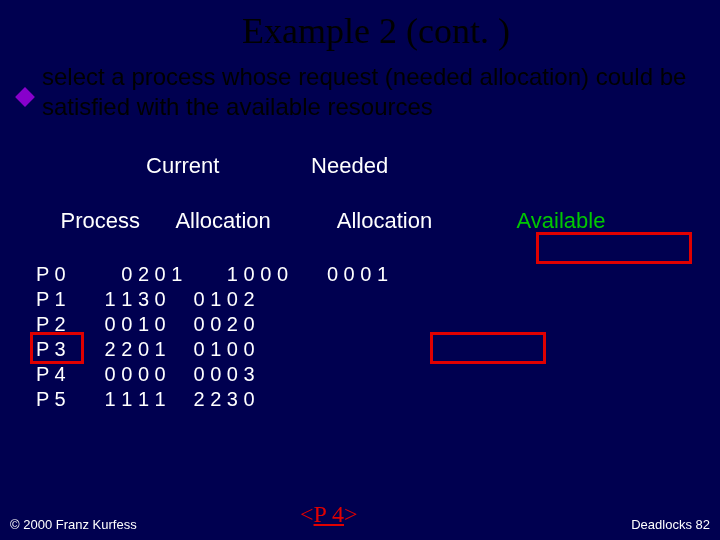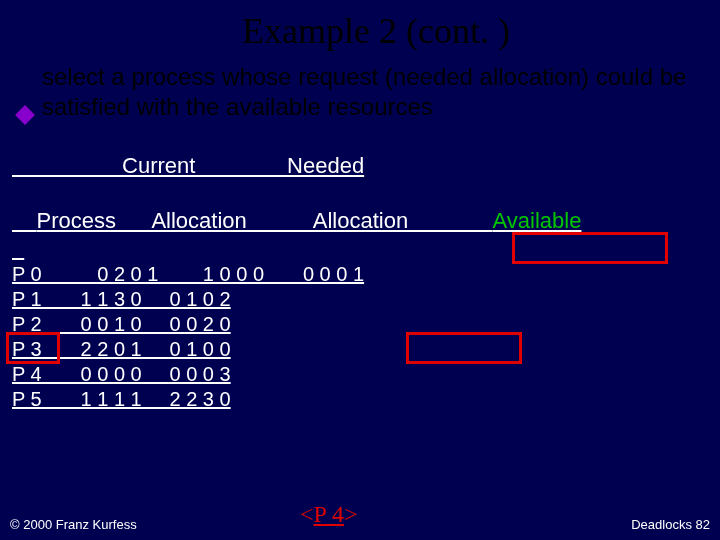--- a/index.html
+++ b/index.html
@@ -14,21 +14,21 @@
   }
   .title {
     text-align: center;
     font-size: 36px;
     color: #000;
     margin-top: 10px;
     margin-left: 32px;
   }
   .bullet-row {
     display: flex;
-    align-items: flex-end;
+    align-items: center;
     margin: 10px 18px 0 18px;
   }
   .diamond {
     width: 14px;
     height: 14px;
     background: #8800cc;
     transform: rotate(45deg);
     margin-top: 10px;
     margin-right: 10px;
     flex-shrink: 0;
@@ -37,24 +37,23 @@
     font-family: Arial, Helvetica, sans-serif;
     font-size: 24px;
     color: #000;
     line-height: 1.25;
   }
   .table-area {
     position: relative;
     font-family: Arial, Helvetica, sans-serif;
     color: #fff;
     font-size: 20px;
-    margin-left: 12px;
+    margin-left: 36px;
     margin-top: 30px;
     line-height: 1.25;
-    text-decoration: underline;
   }
   .hdr-row1, .hdr-row2, .hdr-row3 {
     white-space: pre;
     font-size: 22px;
   }
   .data-row {
     white-space: pre;
     font-size: 20px;
   }
   .avail-label { color: #00c800; }

